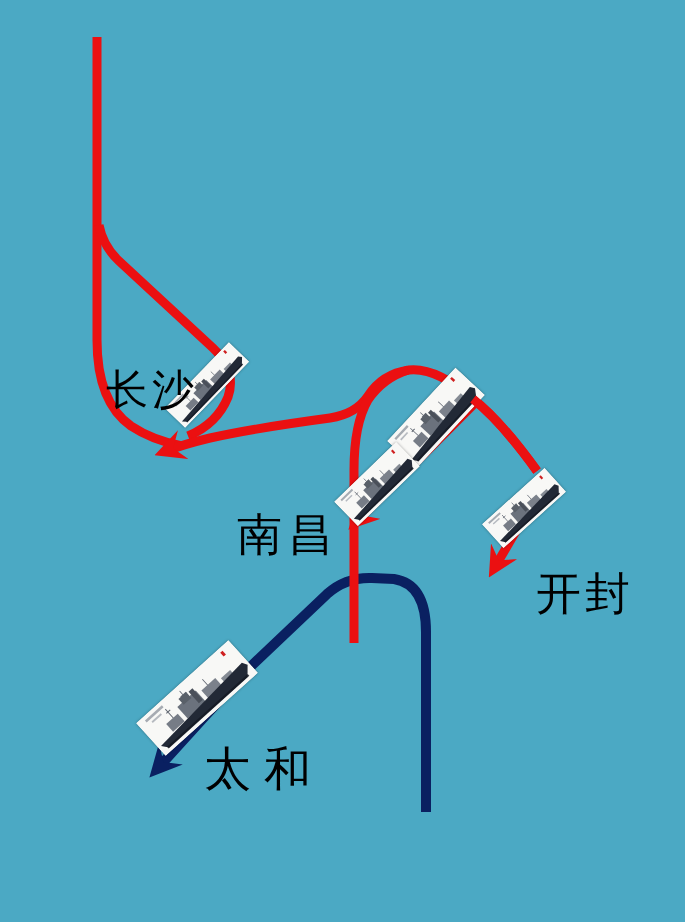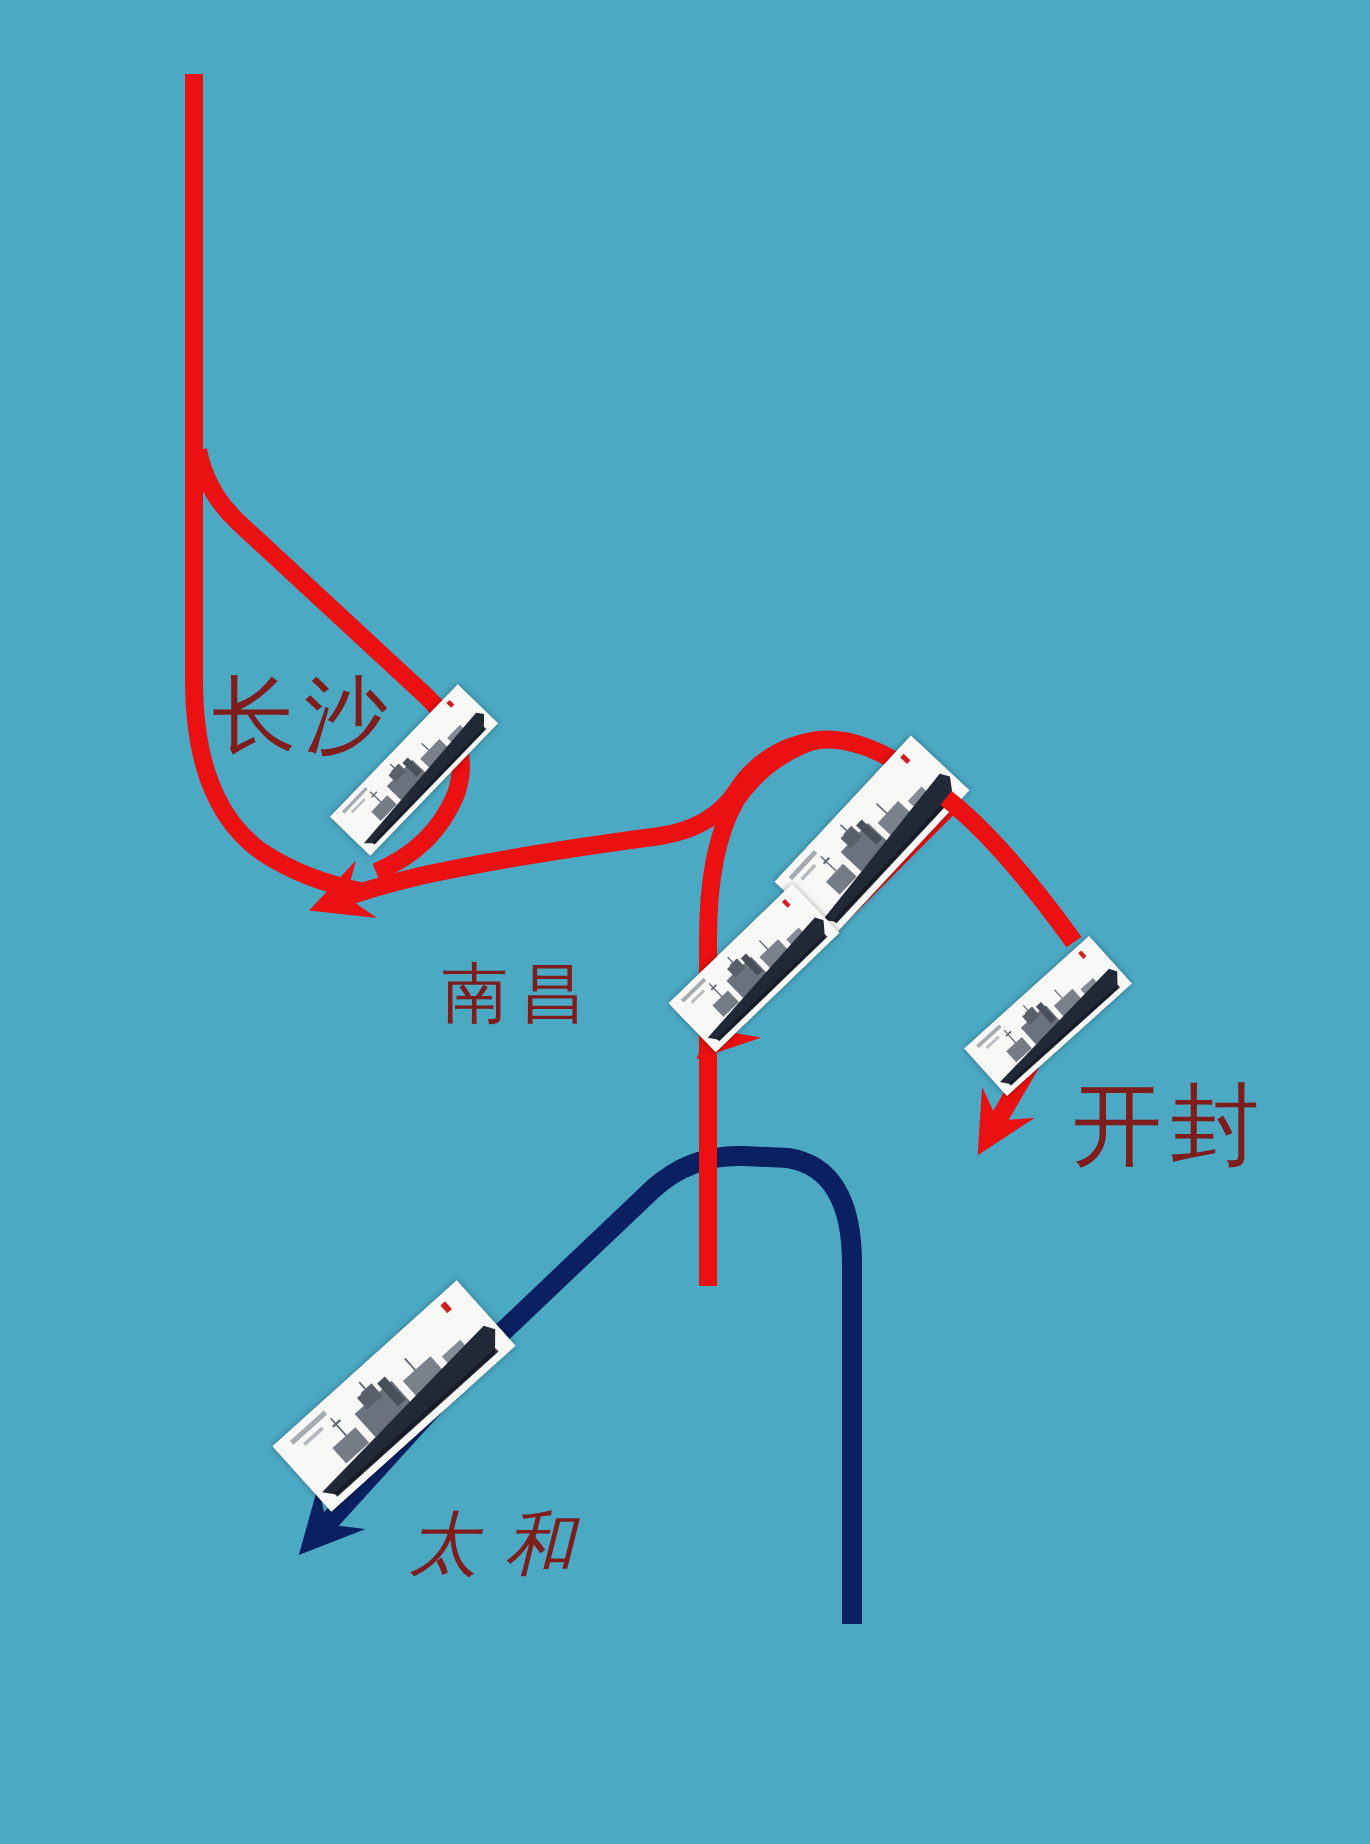--- a/index.html
+++ b/index.html
@@ -13,24 +13,25 @@
   .layer{position:absolute;left:0;top:0;width:685px;height:922px;pointer-events:none;}
   .ship{
     position:absolute;
     background:#F8F8F6;
     box-shadow:0 0 3px rgba(0,0,0,.35);
   }
   .ship svg{display:block;width:100%;height:100%;}
   .place-label{
     position:absolute;
     font-family:"Liberation Serif","DejaVu Serif",serif;
-    color:#7f1d1d;
+    color:#000000;
     line-height:1;
     white-space:nowrap;
     font-weight:400;
+    margin-top:31px;
   }
 </style>
 </head>
 <body>
 
 <div id="canvas">
 
   <svg width="0" height="0" style="position:absolute">
     <defs>
       <symbol id="warship-art" viewBox="0 0 120 34" preserveAspectRatio="none">
@@ -108,19 +109,19 @@
       </svg>
   </div>
 
   <svg class="layer" viewBox="0 0 685 922">
     <path d="M 537 471 Q 501 421 473 399" fill="none" stroke-width="9" stroke-linejoin="round" stroke="#EB1011"></path>
   </svg>
 
   <div class="place-label" style="left:106px;top:338px;font-size:42px;letter-spacing:4px;">长沙</div>
 
 
-  <div class="place-label" style="left:221px;top:482px;font-size:33px;letter-spacing:6px;">南昌</div>
+  <div class="place-label" style="left:237px;top:482px;font-size:45px;letter-spacing:6px;">南昌</div>
 
   <div class="place-label" style="left:536px;top:541px;font-size:45px;letter-spacing:4px;">开封</div>
 
-  <div class="place-label" style="left:204px;top:755px;font-size:35px;letter-spacing:13px;font-style:italic;">太和</div>
+  <div class="place-label" style="left:204px;top:715px;font-size:47px;letter-spacing:13px;">太和</div>
 
 </div>
 
 </body></html>

